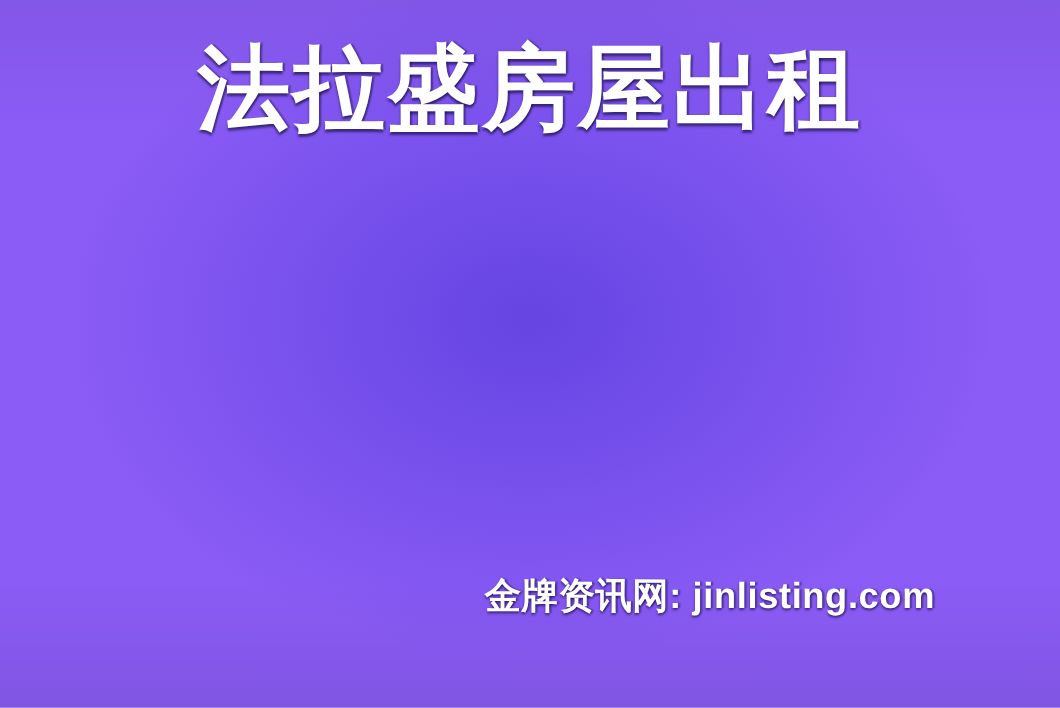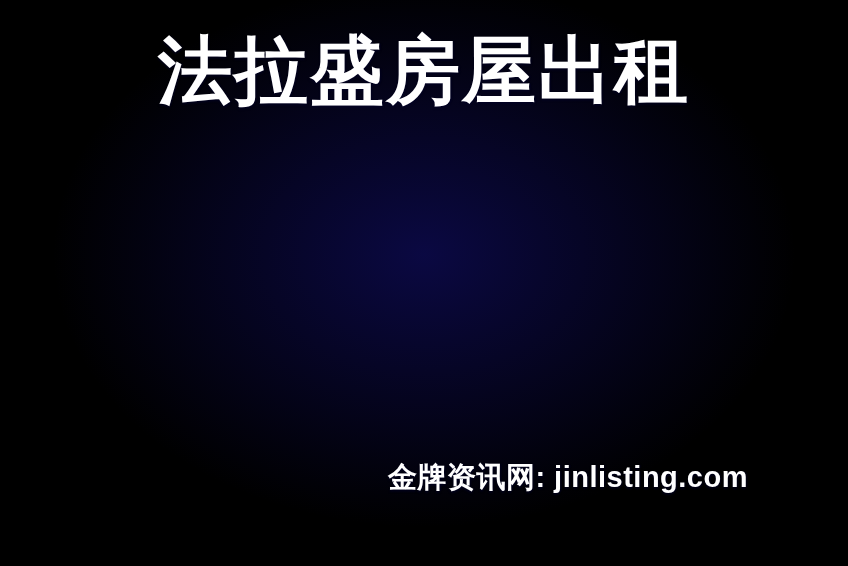--- a/index.html
+++ b/index.html
@@ -86,20 +86,20 @@
     top: 458px;
     font-size: 29px;
     line-height: 38px;
     letter-spacing: 0.5px;
     text-align: right;
   }
 </style>
 </head>
 <body>
 
-<div id="poster" style="background: #000000;">
+<div id="poster" style="background: #8b5cf6;">
 
   <div class="txt" id="headline">法拉盛房屋出租</div>
 
 
   <div class="txt" id="footer">金牌资讯网: jinlisting.com</div>
 
 </div>
 
 </body></html>

